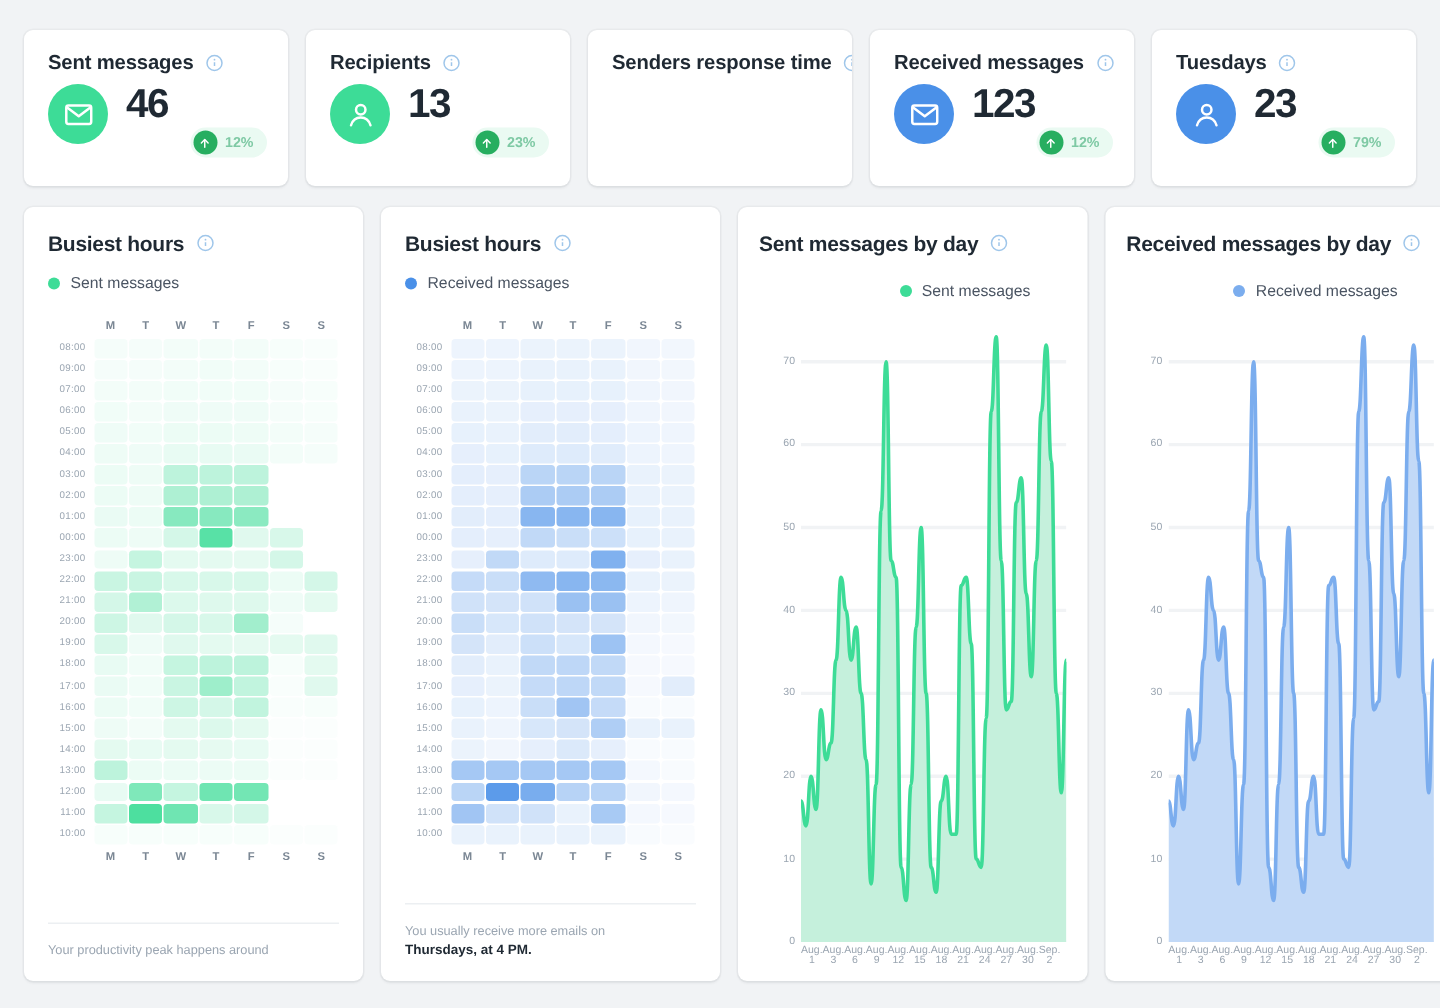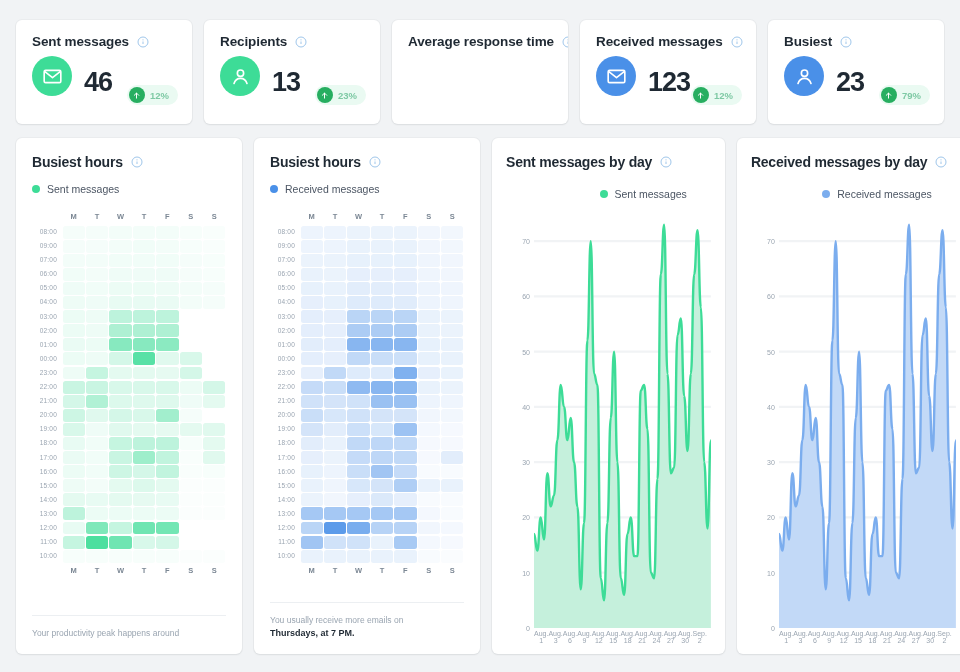--- a/index.html
+++ b/index.html
@@ -15,21 +15,21 @@
   
   .kpi-row { display: flex; gap: 12px; height: 104px; }
   .kpi-card {
     background: #fff; border-radius: 6px; flex: 1 1 0;
     box-shadow: 0 1px 2px rgba(16,24,40,.07), 0 0 0 1px rgba(16,24,40,.03);
     padding: 14px 16px 0 16px; position: relative; overflow: hidden;
   }
   .kpi-head { display: flex; align-items: center; gap: 8px; }
   .kpi-title { font-size: 13.5px; font-weight: 700; color: #1f2933; letter-spacing: -.1px; white-space: nowrap; }
   .info-icon { width: 12px; height: 12px; flex: none; display: block; }
-  .kpi-body { display: flex; align-items: flex-end; gap: 12px; margin-top: 7px; position: relative; }
+  .kpi-body { display: flex; align-items: flex-start; gap: 12px; margin-top: 7px; position: relative; }
   .kpi-bubble {
     width: 40px; height: 40px; border-radius: 50%;
     display: flex; align-items: center; justify-content: center; flex: none;
   }
   .kpi-bubble svg { width: 21px; height: 21px; display: block; }
   .kpi-value { font-size: 27px; font-weight: 700; color: #1f2933; letter-spacing: -1px; line-height: 1; white-space: nowrap; }
   .kpi-badge {
     position: absolute; right: -2px; bottom: -9px;
     display: flex; align-items: center; gap: 5px;
     background: #eafaf2; border-radius: 11px; padding: 2px 9px 2px 2px;
@@ -137,21 +137,21 @@
       <path d="M12 19V6"></path>
                 <path d="M6 11.5 12 5.5l6 6"></path>
               </svg>
             </span>
         <span class="badge-text">23%</span>
       </div>
     </div>
       </div>
       <div class="kpi-card">
     <div class="kpi-head">
-      <div class="kpi-title">Average response time</div>
+      <div class="kpi-title">Senders response time</div>
       <span>
             <svg class="info-icon" viewBox="0 0 24 24" fill="none" stroke="#9fc6ea" stroke-width="2">
       <circle cx="12" cy="12" r="10"></circle>
               <path d="M12 16v-5"></path>
               <circle cx="12" cy="7.6" r="1.2" fill="#9fc6ea" stroke="none"></circle>
             </svg>
           </span>
     </div>
       </div>
       <div class="kpi-card">
@@ -179,21 +179,21 @@
       <path d="M12 19V6"></path>
                 <path d="M6 11.5 12 5.5l6 6"></path>
               </svg>
             </span>
         <span class="badge-text">12%</span>
       </div>
     </div>
       </div>
       <div class="kpi-card">
     <div class="kpi-head">
-      <div class="kpi-title">Busiest</div>
+      <div class="kpi-title">Tuesdays</div>
       <span>
             <svg class="info-icon" viewBox="0 0 24 24" fill="none" stroke="#9fc6ea" stroke-width="2">
       <circle cx="12" cy="12" r="10"></circle>
               <path d="M12 16v-5"></path>
               <circle cx="12" cy="7.6" r="1.2" fill="#9fc6ea" stroke="none"></circle>
             </svg>
           </span>
     </div>
     <div class="kpi-body">
       <div class="kpi-bubble" style="background:#4a90e8">
@@ -779,21 +779,21 @@
                 <div class="day-lbl">W</div>
                 <div class="day-lbl">T</div>
                 <div class="day-lbl">F</div>
                 <div class="day-lbl">S</div>
                 <div class="day-lbl">S</div>
               </div>
       </div>
     </div>
     <div class="heat-foot">
       <div class="foot-top">You usually receive more emails on</div>
-      <div class="foot-bottom">Thursdays, at 7 PM.</div>
+      <div class="foot-bottom">Thursdays, at 4 PM.</div>
     </div>
         </div>
       </div>
     <div class="right-col">
         <div class="card chart-card">
     <div class="card-head">
       <div class="card-title">Sent messages by day</div>
       <span>
               <svg class="info-icon" viewBox="0 0 24 24" fill="none" stroke="#9fc6ea" stroke-width="2">
       <circle cx="12" cy="12" r="10"></circle>

